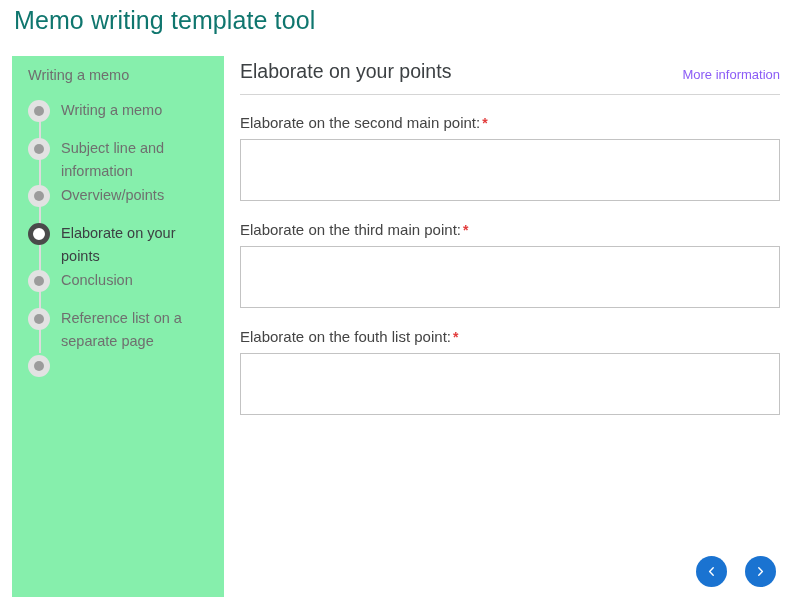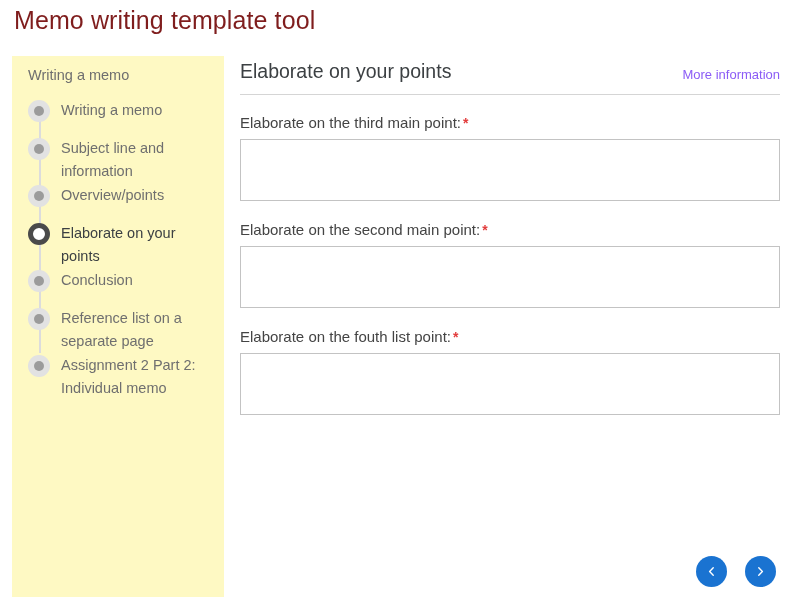--- a/index.html
+++ b/index.html
@@ -16,42 +16,42 @@
     position: relative;
   }
 
   
   .page-title {
     position: absolute;
     left: 14px;
     top: 6px;
     font-size: 25px;
     font-weight: 300;
-    color: #7f1d1d;
+    color: #0f766e;
     letter-spacing: 0.1px;
     white-space: nowrap;
   }
 
   
   .layout {
     position: absolute;
     left: 0;
     top: 56px;
     width: 804px;
     height: 557px;
   }
 
   
   .sidebar {
     position: absolute;
     left: 12px;
     top: 0;
     width: 212px;
     height: 541px;
-    background: #fef9c3;
+    background: #86efac;
     box-sizing: border-box;
   }
   .sidebar-heading {
     position: absolute;
     left: 16px;
     top: 11px;
     font-size: 14.5px;
     color: #6f6f6f;
     white-space: nowrap;
   }
@@ -255,37 +255,36 @@
           <div class="rail"></div>
           <div class="bullet">
             <div class="dot"></div>
           </div>
           <div class="nav-label">Reference list on a separate page</div>
         </div>
         <div class="nav-item">
           <div class="bullet">
             <div class="dot"></div>
           </div>
-          <div class="nav-label">Assignment 2 Part 2: Individual memo</div>
         </div>
       </div>
   </div>
 
   <div class="main">
     <div class="main-head">
       <div class="main-title">Elaborate on your points</div>
       <a class="more-info">More information</a>
     </div>
     <div id="form-fields">
         <div class="field">
+          <div class="field-label"><span>Elaborate on the second main point:</span><span class="req">*</span></div>
+          <textarea class="field-input" placeholder="" style=""></textarea>
+        </div>
+        <div class="field">
           <div class="field-label"><span>Elaborate on the third main point:</span><span class="req">*</span></div>
-          <textarea class="field-input" placeholder="" style=""></textarea>
-        </div>
-        <div class="field">
-          <div class="field-label"><span>Elaborate on the second main point:</span><span class="req">*</span></div>
           <textarea class="field-input" placeholder="" style=""></textarea>
         </div>
         <div class="field">
           <div class="field-label"><span>Elaborate on the fouth list point:</span><span class="req">*</span></div>
           <textarea class="field-input" placeholder="" style=""></textarea>
         </div>
       </div>
   </div>
 
   <div class="pager">

